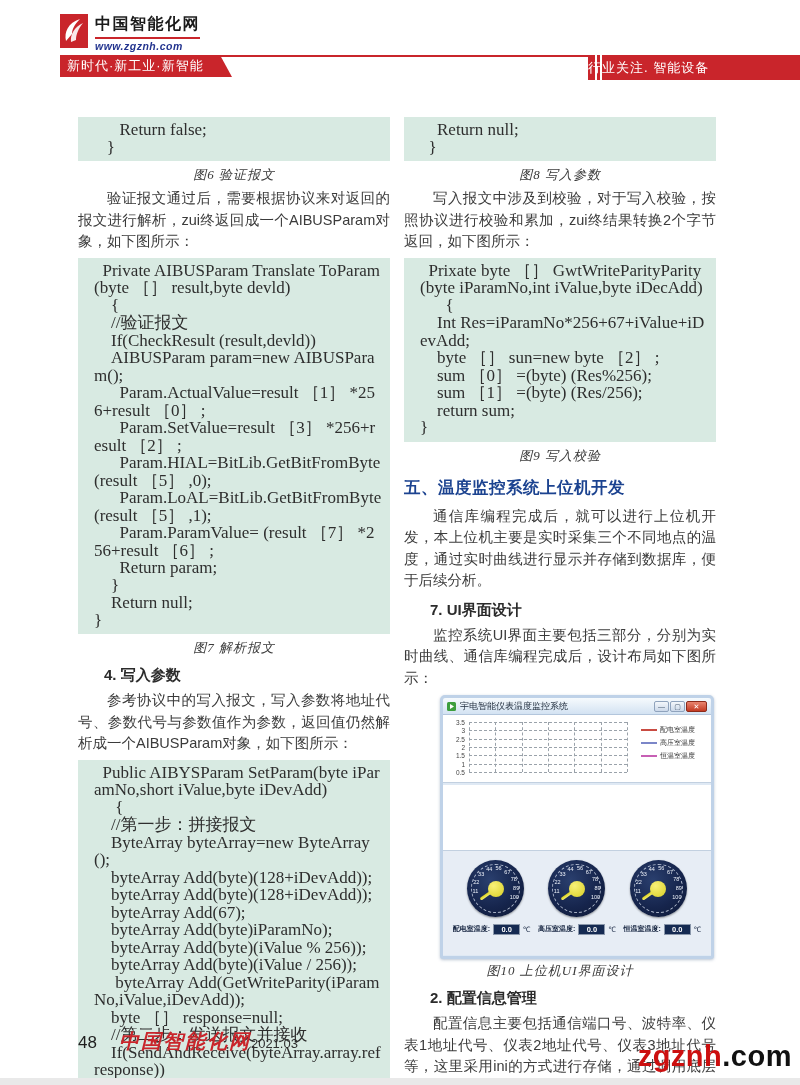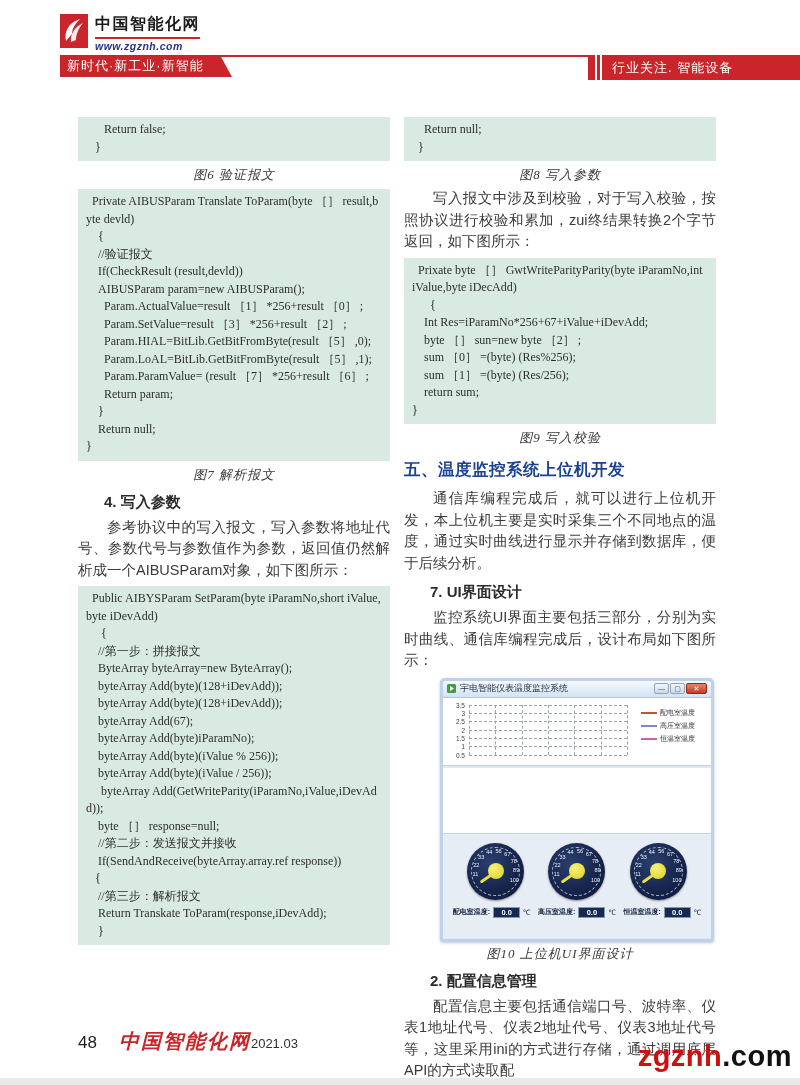--- a/index.html
+++ b/index.html
@@ -12,30 +12,30 @@
   .brand-logo { width:28px; height:34px; }
   .brand-name { font-size:16px; font-weight:bold; color:#1a1a1a; letter-spacing:1.5px; }
   .brand-url  { margin-top:2px; border-top:2px solid #c9252b; padding-top:1px;
                 font-size:10.5px; font-weight:bold; font-style:italic; color:#23348f; letter-spacing:.5px; }
   .banner { position:absolute; top:55px; left:60px; right:0; height:25px; }
   .banner-line { position:absolute; top:0; left:0; right:0; height:2px; background:#c9252b; }
   .banner-left { position:absolute; left:0; top:0; width:172px; height:22px; background:#c9252b;
                  clip-path:polygon(0 0, 160px 0, 172px 100%, 0 100%);
                  color:#fff; font-size:13px; line-height:22px; padding-left:7px; letter-spacing:1px; }
   .banner-right { position:absolute; left:528px; right:0; top:0; height:25px; background:#c9252b;
-                  color:#fff; font-size:13px; line-height:25px; padding-left:24px; letter-spacing:1px; }
+                  color:#fff; font-size:13px; line-height:25px; letter-spacing:1px; }
   .banner-right::before, .banner-right::after { content:''; position:absolute; top:0; bottom:0; width:2px; background:#fff; }
   .banner-right::before { left:7px; } .banner-right::after { left:12px; }
 
   
   .columns { position:absolute; top:112px; left:78px; display:flex; gap:14px; }
   .col { width:312px; }
 
-  .code { background:#d8eae2; padding:4px 8px 5px 8px; margin:5px 0;
-          font-family:"Liberation Serif", serif; font-size:12px; line-height:17.5px;
+  .code { background:#d8eae2; padding:4px 8px 5px 16px; margin:5px 0;
+          font-family:"Liberation Serif", serif; font-size:17px; line-height:17.5px;
           color:#2e2e2e; white-space:pre-wrap; word-break:break-all; }
   .caption { text-align:center; font-family:"Liberation Serif", serif; font-style:italic;
              font-size:13px; color:#3a3a3a; letter-spacing:1px; margin:3px 0 4px 0; }
   .para { font-size:14.5px; line-height:21.5px; text-align:justify; text-indent:2em;
           color:#3b3b3b; margin:3px 0 4px 0; }
   .num-heading { font-size:15px; font-weight:bold; color:#2b2b2b; padding-left:26px; margin:9px 0 5px 0; }
   .sec-heading { font-size:16.5px; font-weight:bold; color:#1c4390; margin:12px 0 7px 0; letter-spacing:.5px; }
 
   
   .app-window { position:relative; width:274px; height:264px; margin:6px 2px 3px 36px;
@@ -114,20 +114,21 @@
     <div class="banner-left">新时代·新工业·新智能</div>
     <div class="banner-right">行业关注. 智能设备</div>
   </div>
 
   <div class="columns">
 
     <section class="col">
       <pre class="code">      Return false;
    }</pre>
       <div class="caption">图6 验证报文</div>
+      <p class="para">验证报文通过后，需要根据协议来对返回的报文进行解析，zui终返回成一个AIBUSParam对象，如下图所示：</p>
       <pre class="code">  Private AIBUSParam Translate ToParam(byte ［］ result,byte devld)
     {
     //验证报文
     If(CheckResult (result,devld))
     AIBUSParam param=new AIBUSParam();
       Param.ActualValue=result ［1］ *256+result ［0］ ;
       Param.SetValue=result ［3］ *256+result ［2］ ;
       Param.HIAL=BitLib.GetBitFromByte(result ［5］ ,0);
       Param.LoAL=BitLib.GetBitFromByte(result ［5］ ,1);
       Param.ParamValue= (result ［7］ *256+result ［6］ ;

